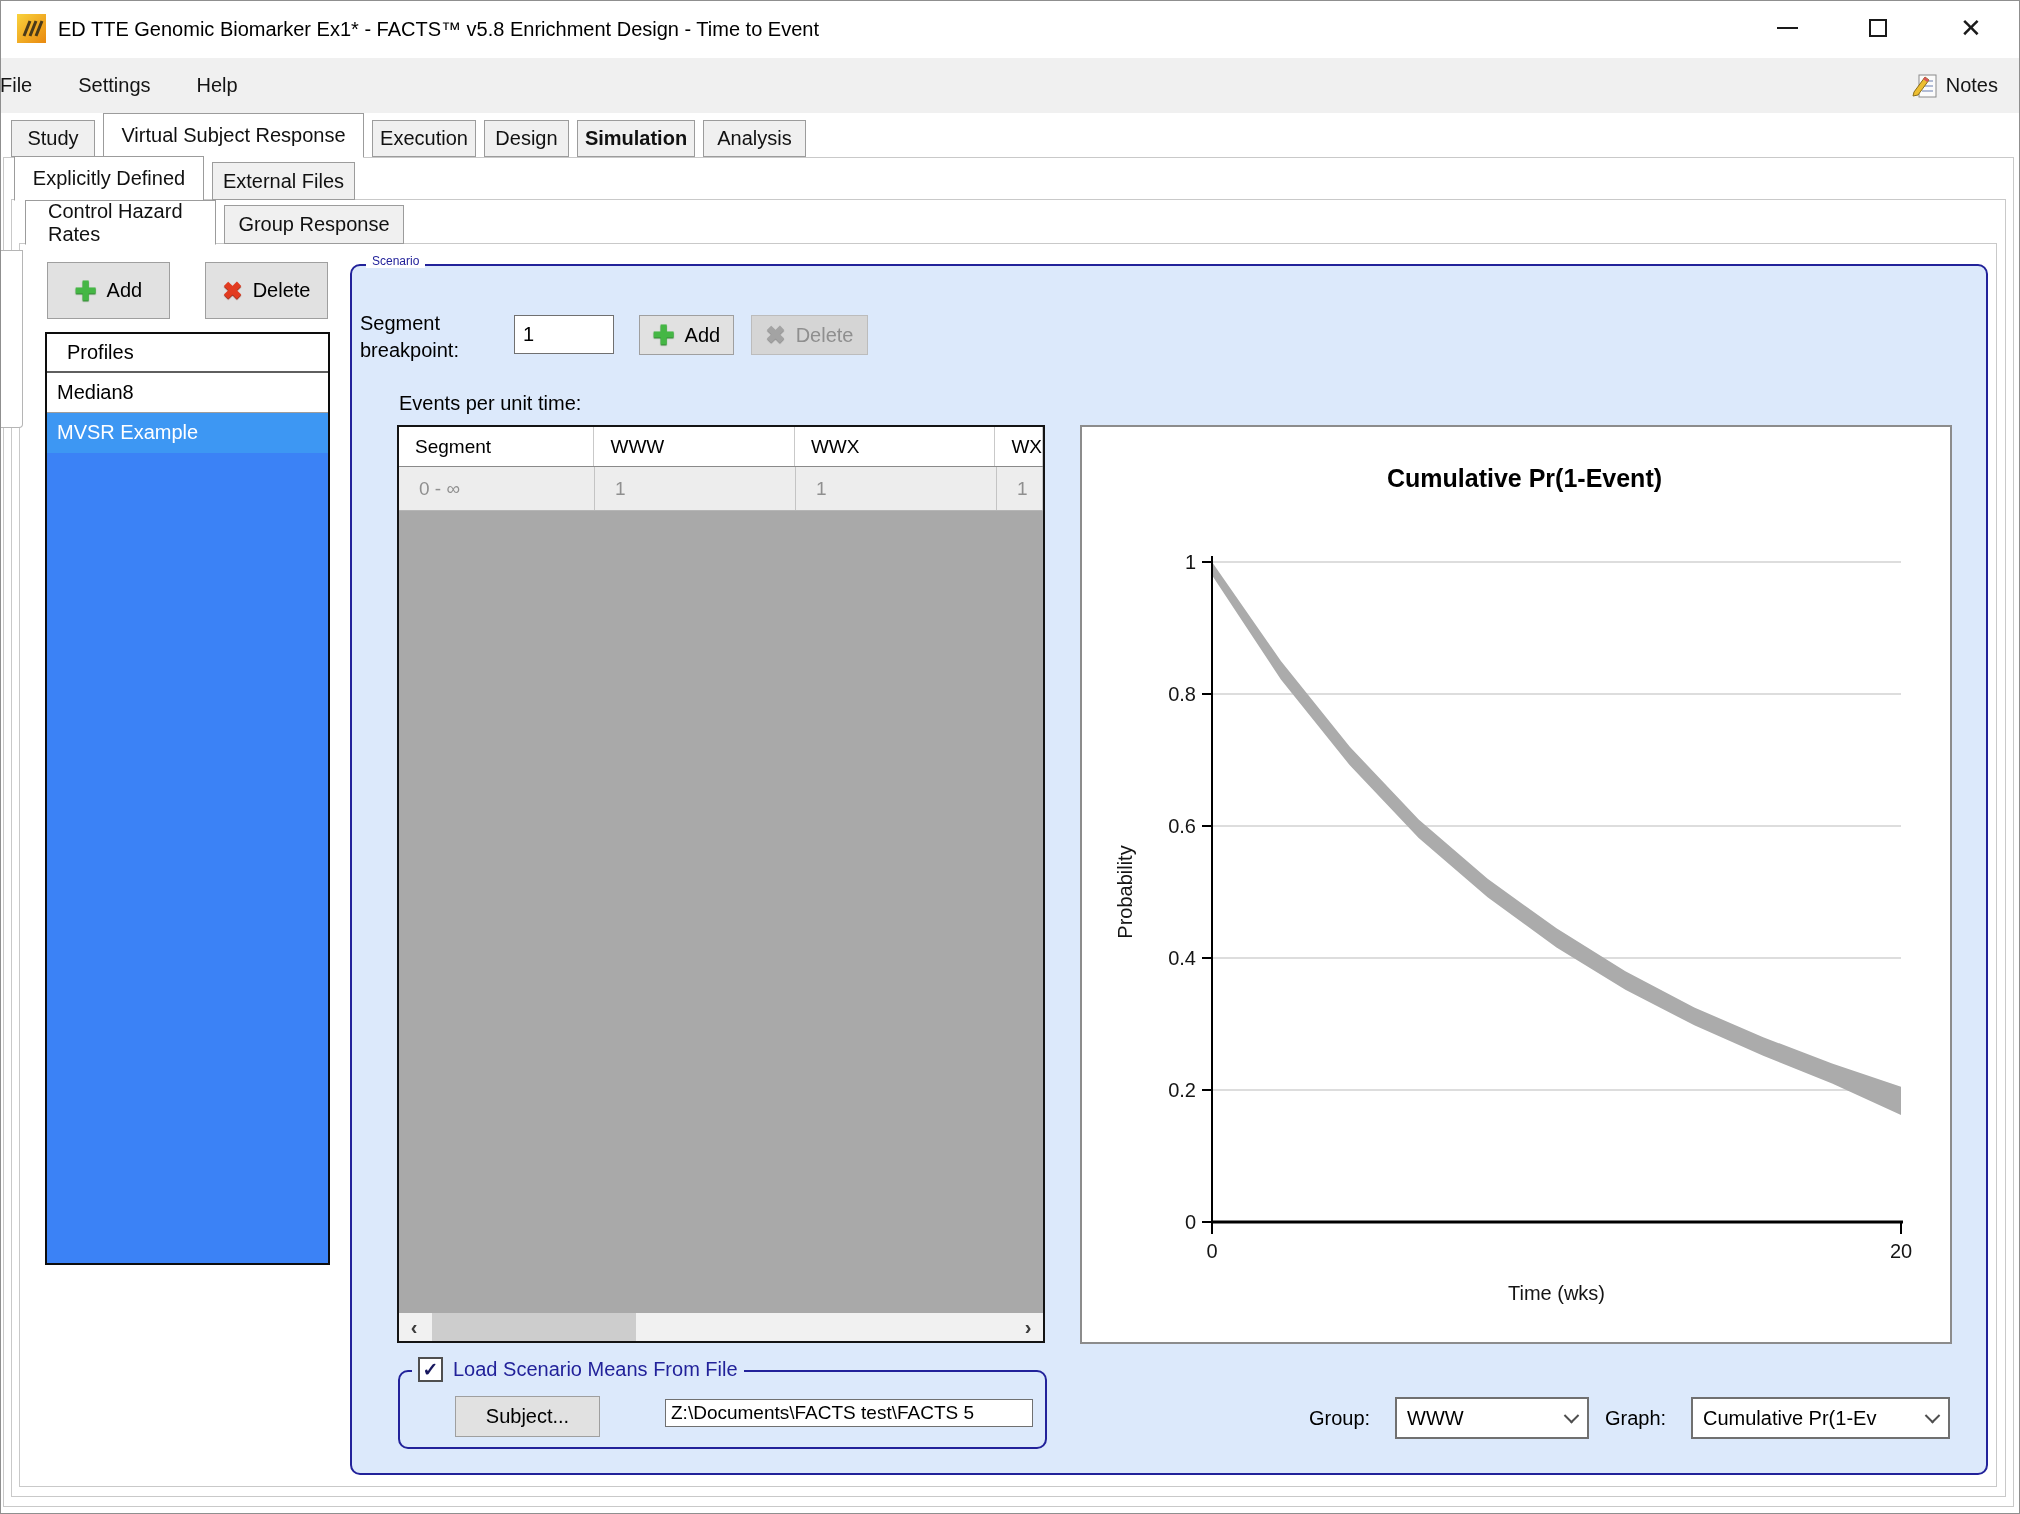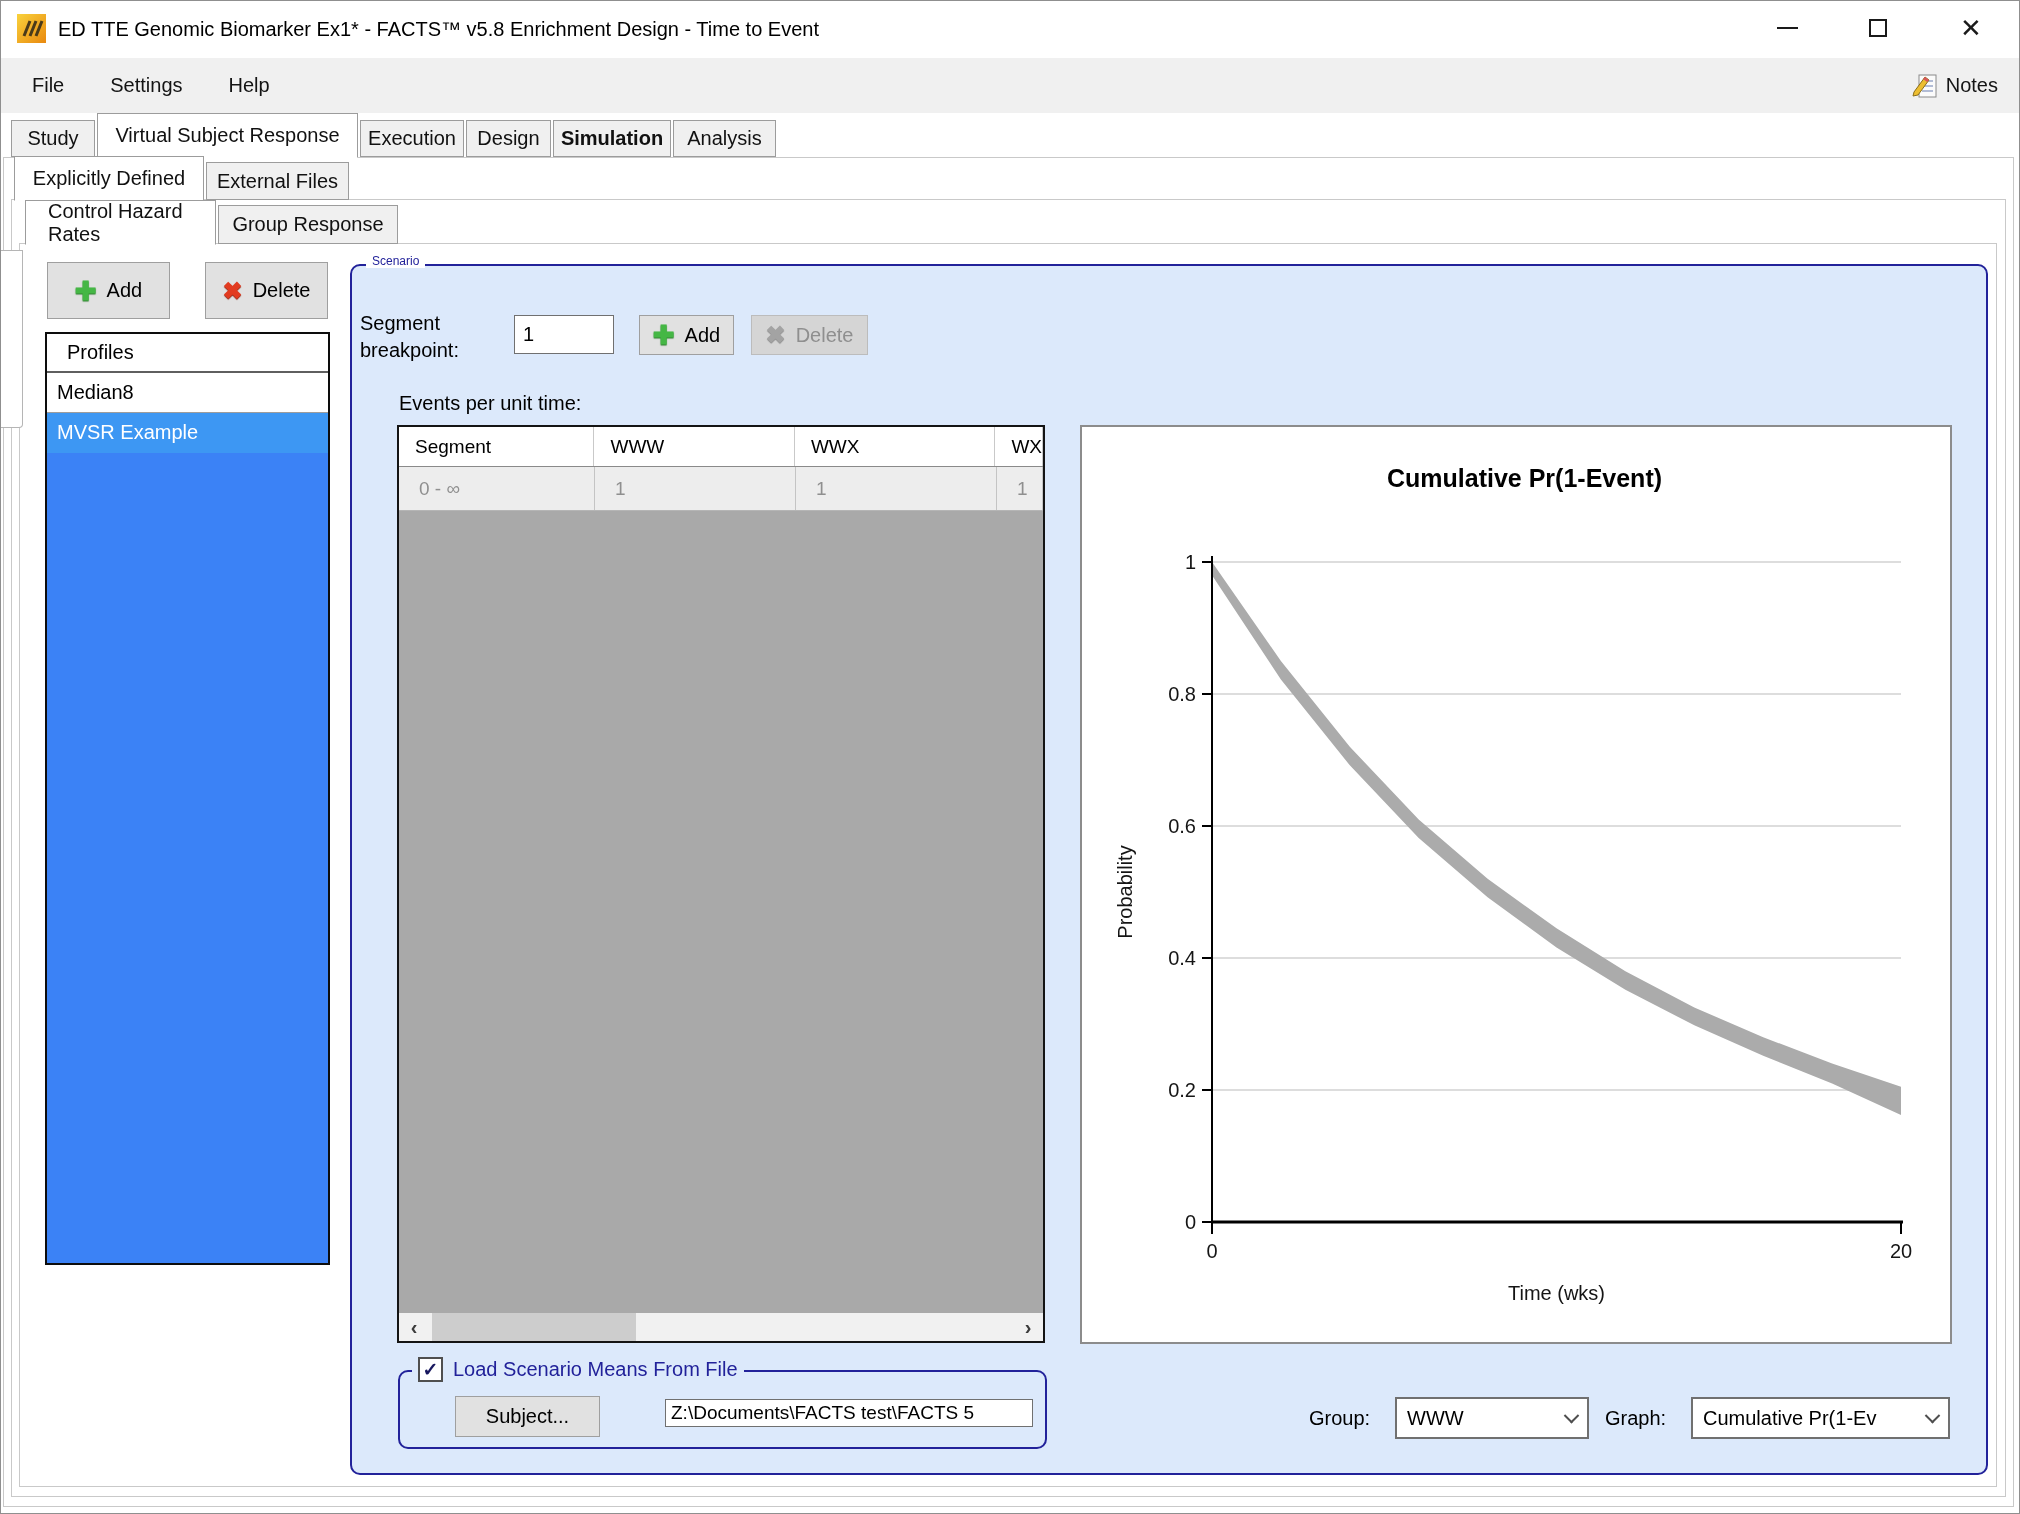--- a/index.html
+++ b/index.html
@@ -10,26 +10,26 @@
   #window-frame { left:0; top:0; width:2020px; height:1514px; border:1px solid #8f8f8f; z-index:40; pointer-events:none; }
   #titlebar { left:0; top:0; width:2020px; height:52px; background:#fff; z-index:10; }
   #app-icon { left:17px; top:14px; width:29px; height:29px; }
   #title-text { left:58px; top:0; height:58px; line-height:58px; font-size:20px; color:#000; white-space:nowrap; }
   .winbtn { top:0px; width:64px; height:56px; display:flex; align-items:center; justify-content:center; }
   #btn-min { left:1755px; } #btn-max { left:1846px; } #btn-close { left:1939px; }
   #btn-min .glyph { width:21px; height:2px; background:#1a1a1a; }
   #btn-max .glyph { width:18px; height:18px; border:2px solid #1a1a1a; background:#fff; }
   #btn-close .glyph { font-size:26px; color:#1a1a1a; line-height:26px; font-weight:400; }
   
-  #menubar { left:0; top:58px; width:2020px; height:55px; background:#f0f0f0; display:flex; align-items:center; padding-left:32px; gap:46px; z-index:10; }
+  #menubar { left:0; top:58px; width:2020px; height:55px; background:#f0f0f0; display:flex; align-items:center; gap:46px; z-index:10; }
   .menu-item { font-size:20px; color:#141414; }
   #notes { position:absolute; right:22px; top:0; height:55px; display:flex; align-items:center; gap:8px; }
   #notes span { font-size:20px; color:#141414; }
   
-  .tabstrip { display:flex; align-items:flex-end; gap:2px; z-index:14; }
+  .tabstrip { display:flex; align-items:flex-end; gap:8px; z-index:14; }
   #tabs-l1 { left:11px; top:113px; height:44px; }
   #tabs-l2 { left:14px; top:156px; height:44px; }
   #tabs-l3 { left:25px; top:200px; height:44px; }
   .tab { border:1px solid #9c9c9c; background:#f0f0f0; display:flex; align-items:center; justify-content:center; font-size:20px; color:#111; height:37px; position:relative; }
   #tabs-l2 .tab { height:38px; } #tabs-l3 .tab { height:39px; }
   .tab.selected { background:#fff; height:45px !important; margin-bottom:-1px; border-bottom:1px solid #fff; z-index:16; }
   
   .page { background:#fff; border:1px solid #c9c9c9; }
   #page-l1 { left:3px; top:157px; width:2011px; height:1350px; z-index:11; }
   #page-l2 { left:11px; top:199px; width:1995px; height:1298px; z-index:12; }

